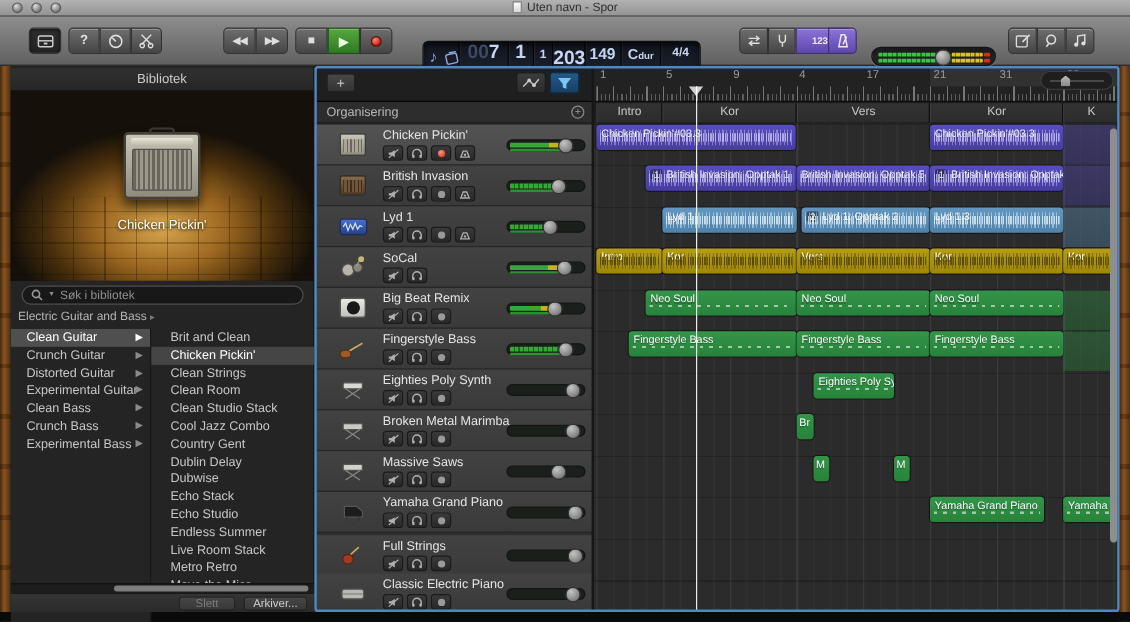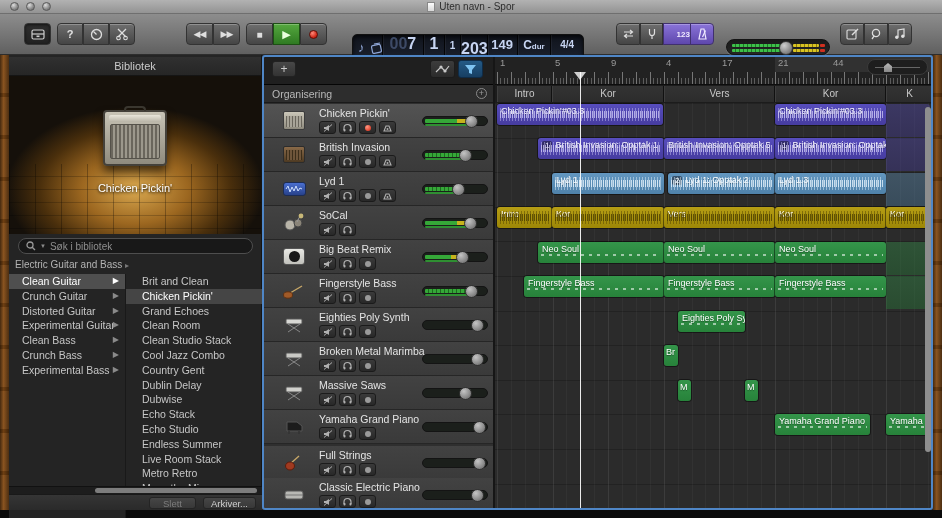--- a/index.html
+++ b/index.html
@@ -291,21 +291,21 @@
       <div class="li"><span>Crunch Guitar</span><span class="chev">▶</span></div>
       <div class="li"><span>Distorted Guitar</span><span class="chev">▶</span></div>
       <div class="li"><span>Experimental Guitar</span><span class="chev">▶</span></div>
       <div class="li"><span>Clean Bass</span><span class="chev">▶</span></div>
       <div class="li"><span>Crunch Bass</span><span class="chev">▶</span></div>
       <div class="li"><span>Experimental Bass</span><span class="chev">▶</span></div>
     </div>
     <div class="abs liblist" id="patches">
       <div class="li">Brit and Clean</div>
       <div class="li sel">Chicken Pickin'</div>
-      <div class="li">Grand Echoes</div>
+      <div class="li">Clean Strings</div>
       <div class="li">Clean Room</div>
       <div class="li">Clean Studio Stack</div>
       <div class="li">Cool Jazz Combo</div>
       <div class="li">Country Gent</div>
       <div class="li">Dublin Delay</div>
       <div class="li">Dubwise</div>
       <div class="li">Echo Stack</div>
       <div class="li">Echo Studio</div>
       <div class="li">Endless Summer</div>
       <div class="li">Live Room Stack</div>
@@ -747,21 +747,21 @@
 
   <div class="abs" id="timeline">
     <div id="ruler">
       <div id="rulerhl"></div>
       <span class="bnum" style="left:5px">1</span>
       <span class="bnum" style="left:60px">5</span>
       <span class="bnum" style="left:116px">9</span>
       <span class="bnum" style="left:171px">4</span>
       <span class="bnum" style="left:227px">17</span>
       <span class="bnum" style="left:283px">21</span>
-      <span class="bnum" style="left:338px">44</span>
+      <span class="bnum" style="left:338px">31</span>
       <span class="bnum" style="left:394px">29</span>
       <div id="ticks"></div>
       <div id="ticks2"></div>
     </div>
     <div id="arrange">
       <div class="amk" style="left:2px;width:55px">Intro</div>
       <div class="amk" style="left:57px;width:112px">Kor</div>
       <div class="amk" style="left:169px;width:111px">Vers</div>
       <div class="amk" style="left:280px;width:111px">Kor</div>
       <div class="amk" style="left:391px;width:47px">K</div>

